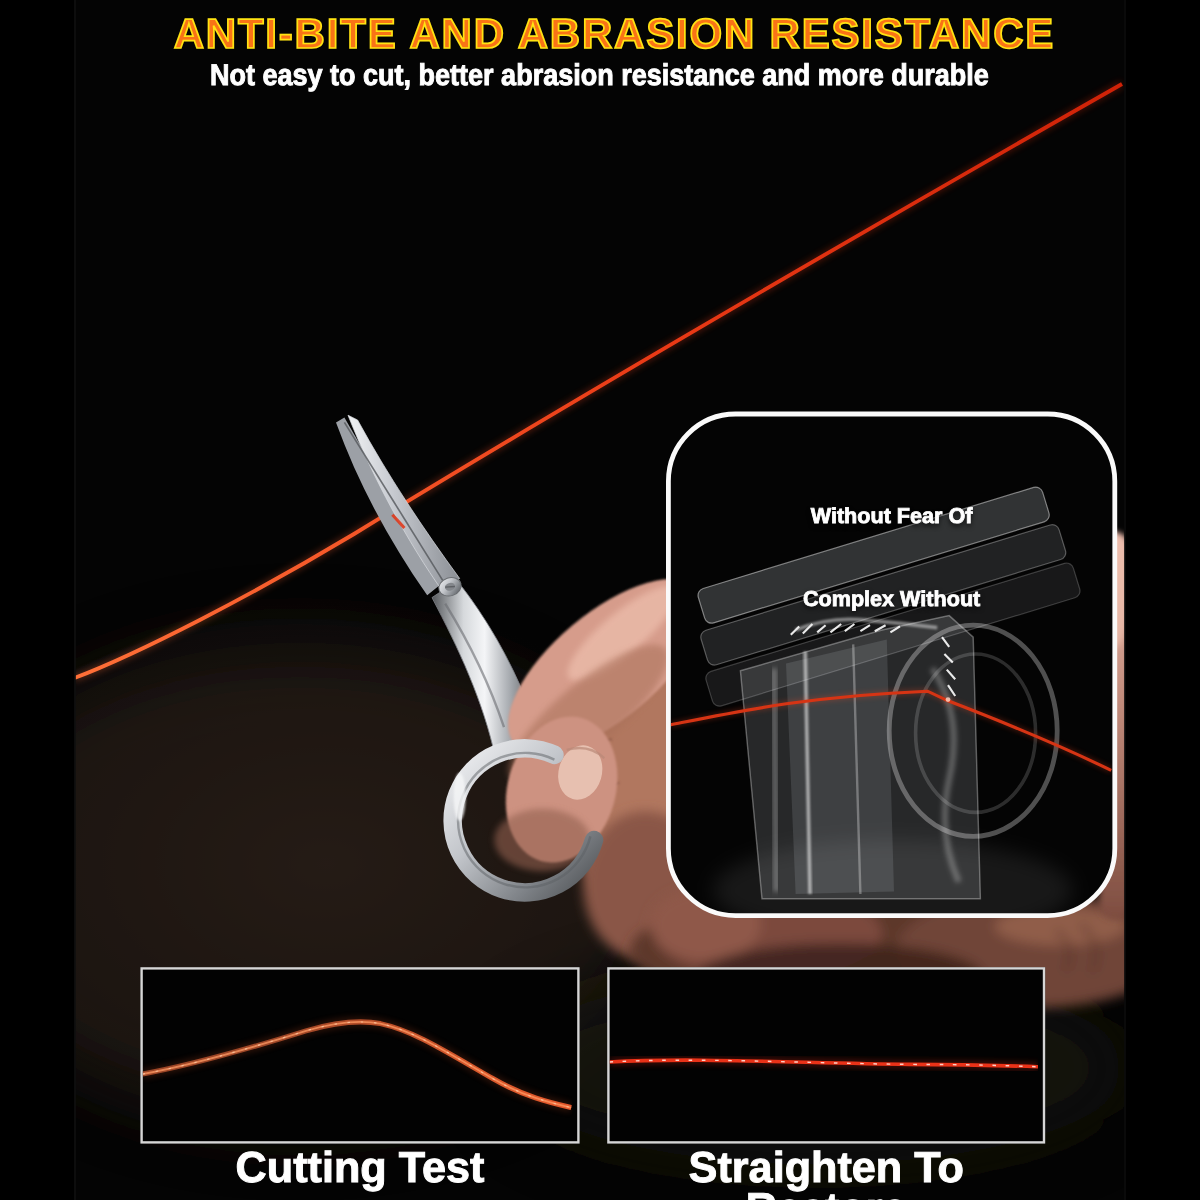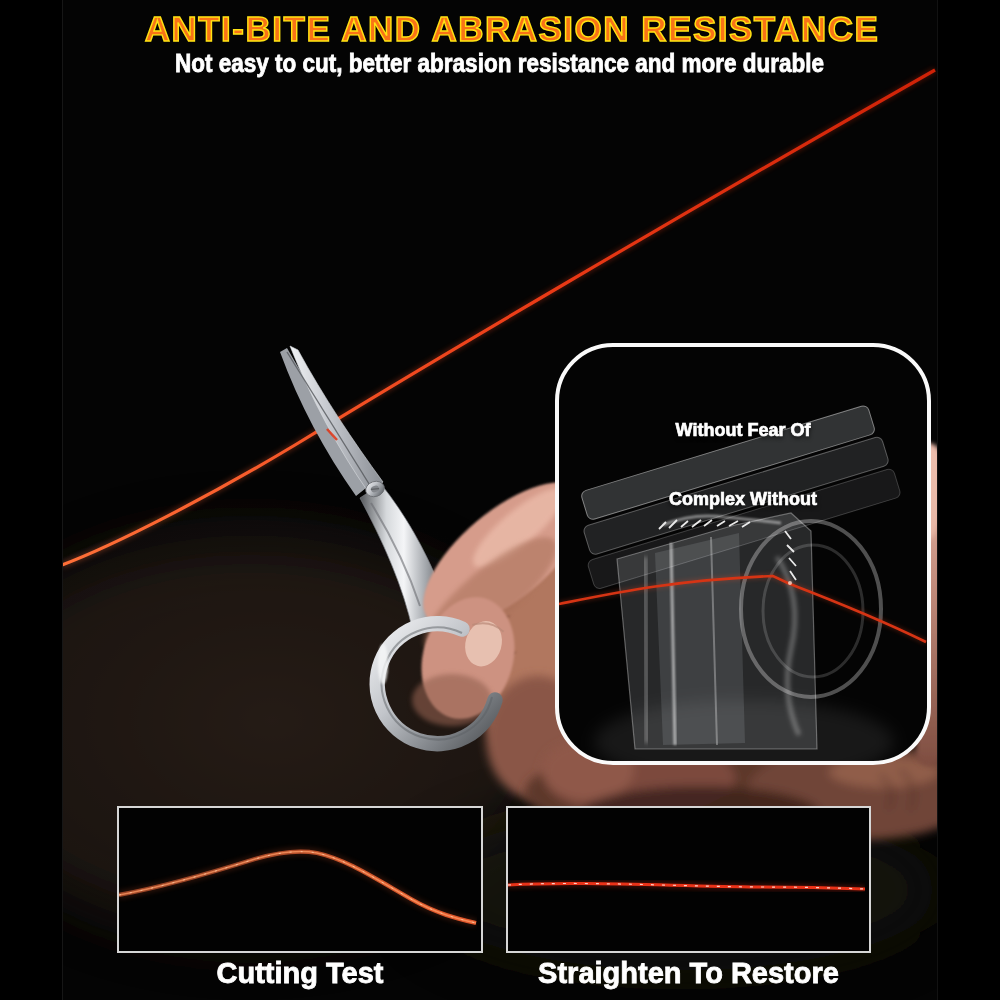--- a/index.html
+++ b/index.html
@@ -26,21 +26,21 @@
          border:4px solid #fafafa;border-radius:58px;overflow:hidden;z-index:4;}
   .inset-art{position:absolute;left:0;top:0;}
   .inset-title{position:absolute;left:0;top:32px;width:100%;text-align:center;z-index:2;}
   .inset-title div{font-size:18px;font-weight:bold;color:#fff;-webkit-text-stroke:0.7px #fff;
          line-height:36px;text-shadow:0 2px 4px rgba(0,0,0,.8);margin-top:33px;}
   
   .panel{position:absolute;top:806px;height:143px;background:#020202;border:2px solid #d6d6d6;z-index:6;}
   .panel.pl{left:117px;width:362px;}
   .panel.pr{left:506px;width:361px;}
   .caption{position:absolute;top:956px;height:36px;z-index:6;text-align:center;
-           font-size:29px;font-weight:bold;color:#fff;-webkit-text-stroke:0.8px #fff;line-height:34px;}
+           font-size:36px;font-weight:bold;color:#fff;-webkit-text-stroke:0.8px #fff;line-height:34px;}
   .caption.cl{left:117px;width:366px;}
   .caption.cr{left:506px;width:365px;}
 </style>
 </head>
 <body>
 
 <div class="stage">
   <div class="photo" style="background:radial-gradient(ellipse 320px 220px at 24% 72%, #231b16 0%, #130e0b 45%, #070707 78%, #040404 100%);"></div>
 
   <svg class="scene" width="1000" height="1000" viewBox="0 0 1000 1000">

